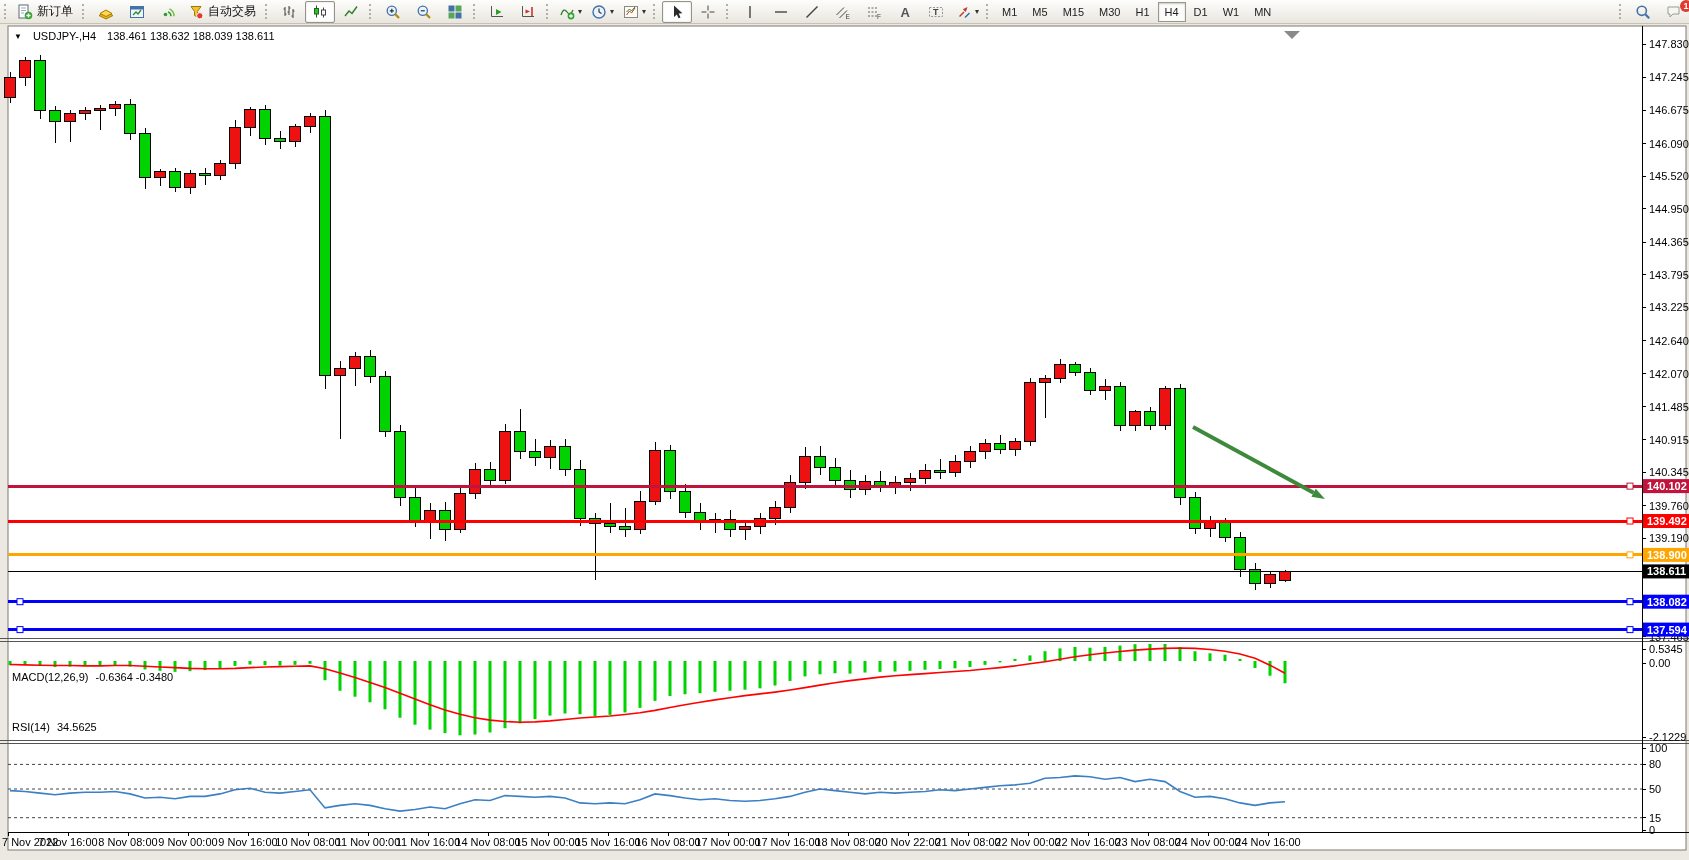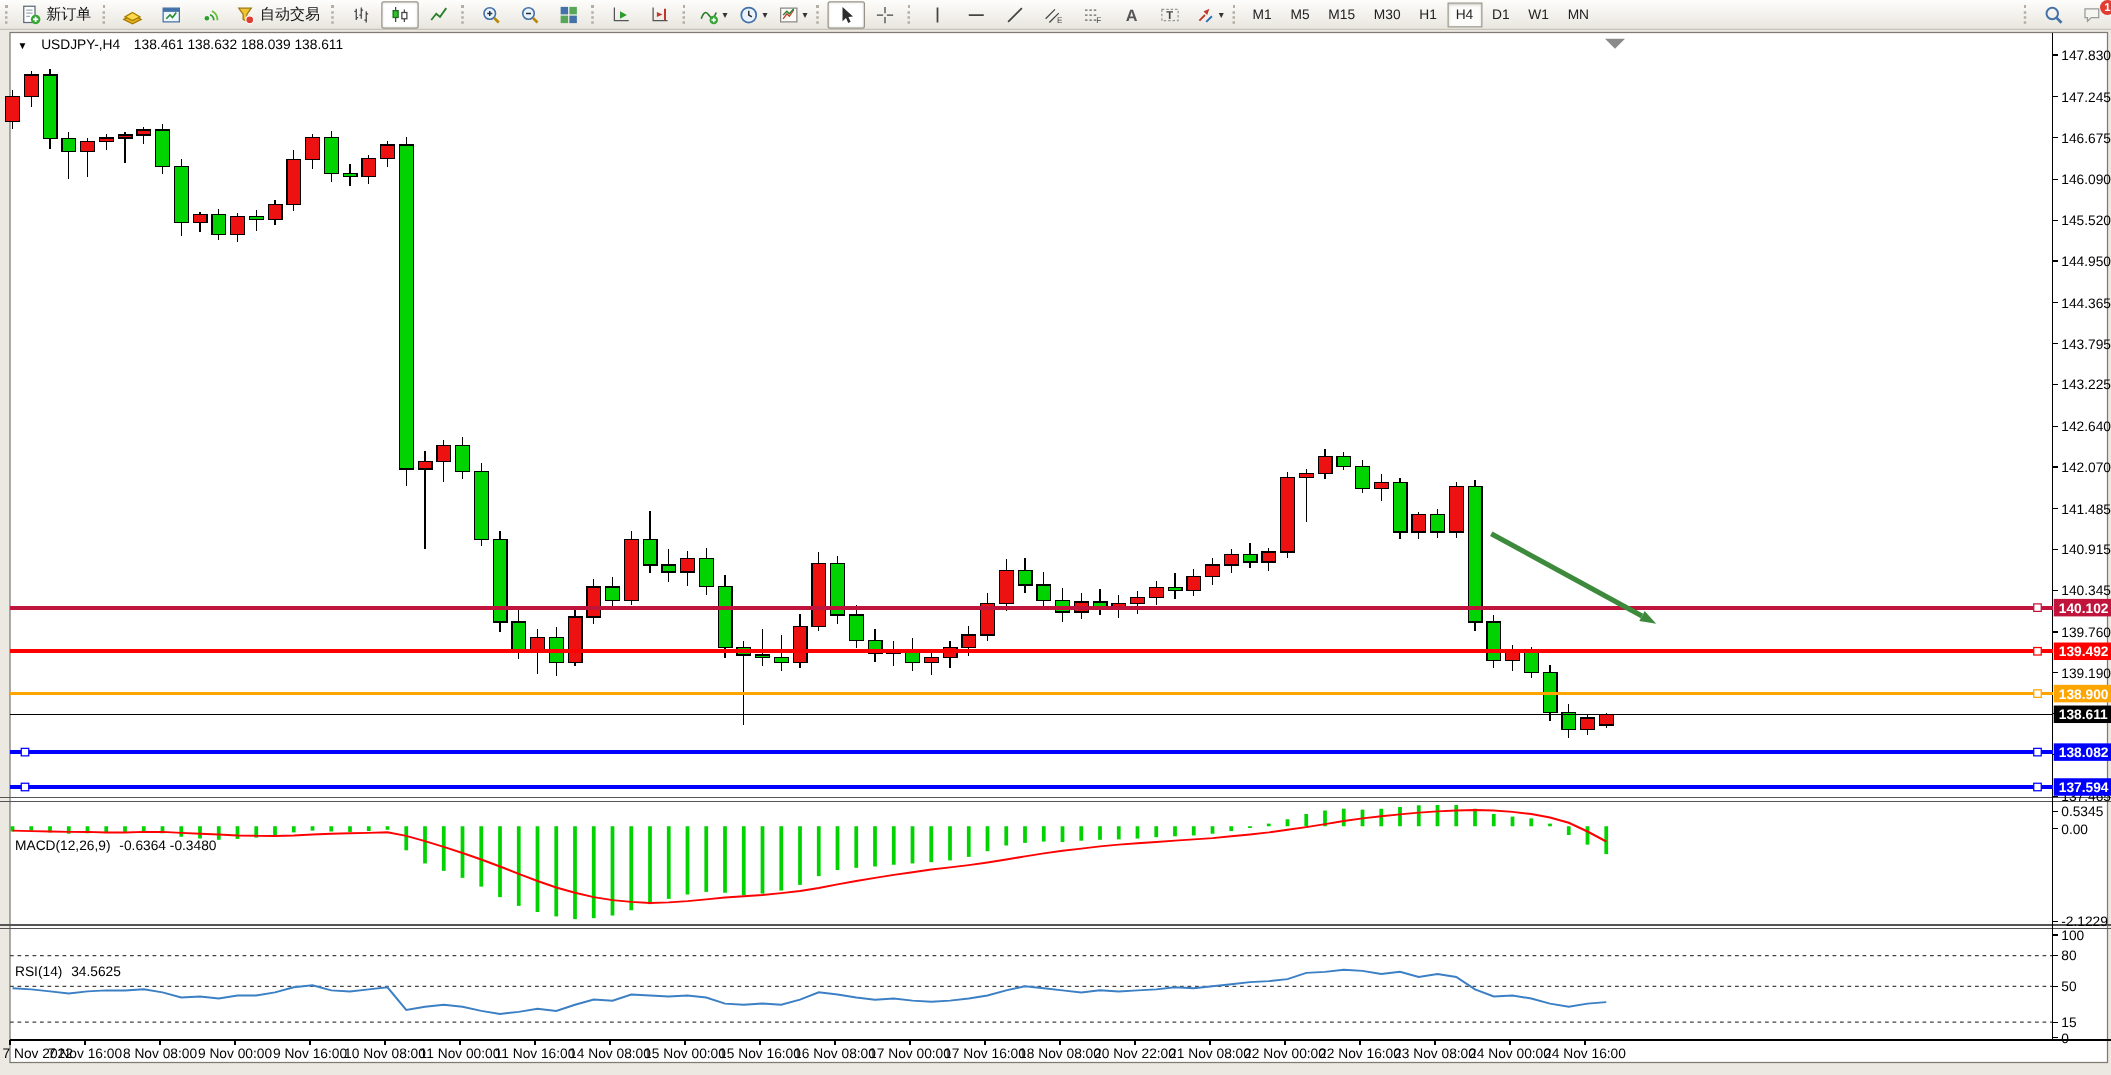--- a/index.html
+++ b/index.html
@@ -14,21 +14,21 @@
   .caret{font-size:8px;color:#333;margin-left:1px;}
   .badge{position:absolute;top:-2px;right:-4px;width:12px;height:12px;border-radius:50%;background:#e03c31;color:#fff;font-size:9px;font-weight:bold;line-height:12px;text-align:center;}
   .tf-btn{font-size:11px;color:#222;height:18px;display:flex;align-items:center;padding:0 6px;border:1px solid transparent;}
   .tf-btn.active{border-color:#9a968b;background:#fcfcfb;box-shadow:inset 0 1px 2px rgba(0,0,0,.2);}
   .tb-spacer{flex:1;}
   svg#plot{position:absolute;left:0;top:0;z-index:1;}
   .overlay{position:absolute;z-index:3;font-size:11px;color:#000;white-space:nowrap;}
   .chart-title{left:14px;top:30px;display:flex;align-items:center;gap:7px;}
   .chart-title .dd{font-size:8px;}
   .macd-label{left:12px;top:623px;margin-top:48px;}
-  .rsi-label{left:12px;top:772px;}
+  .rsi-label{left:12px;top:721px;}
   .overlay span{margin-right:4px;}
 </style>
 </head>
 <body>
 
 <div class="window">
   <div class="toolbar" id="toolbar">
       <div class="grip"></div>
       <div class="tb-group">
         <div class="tb-btn">

